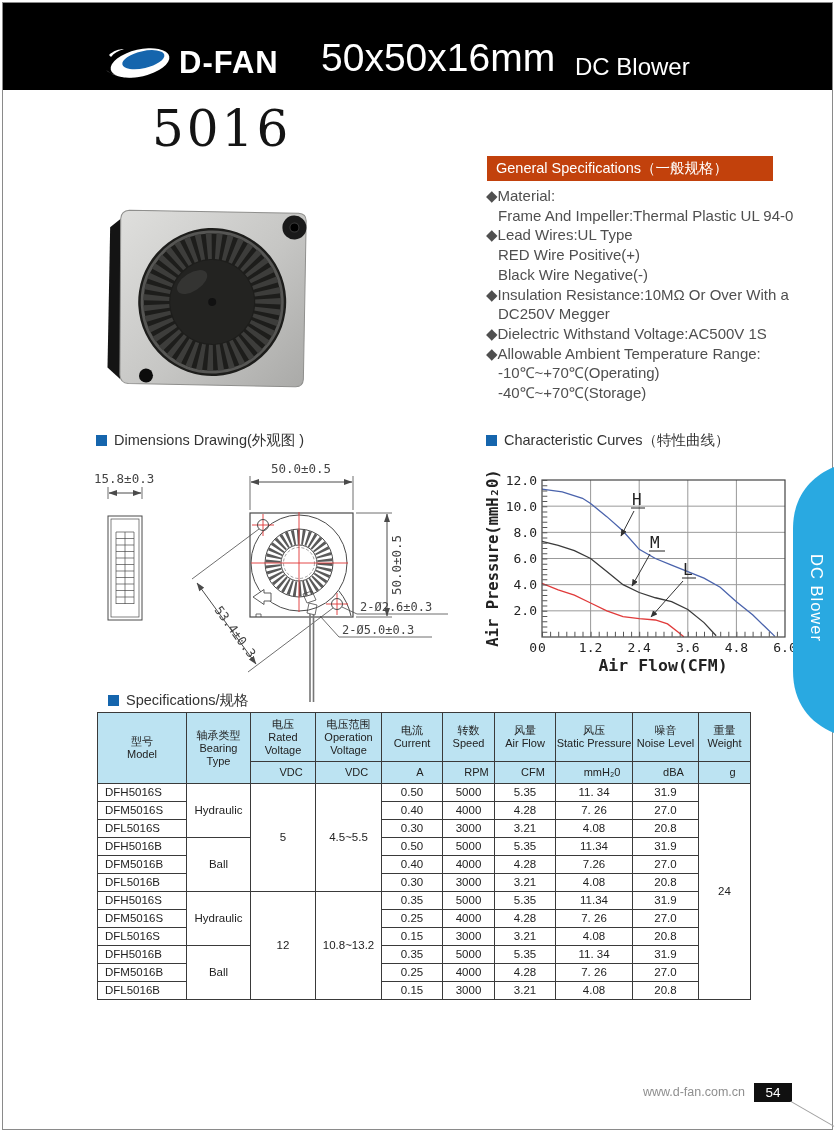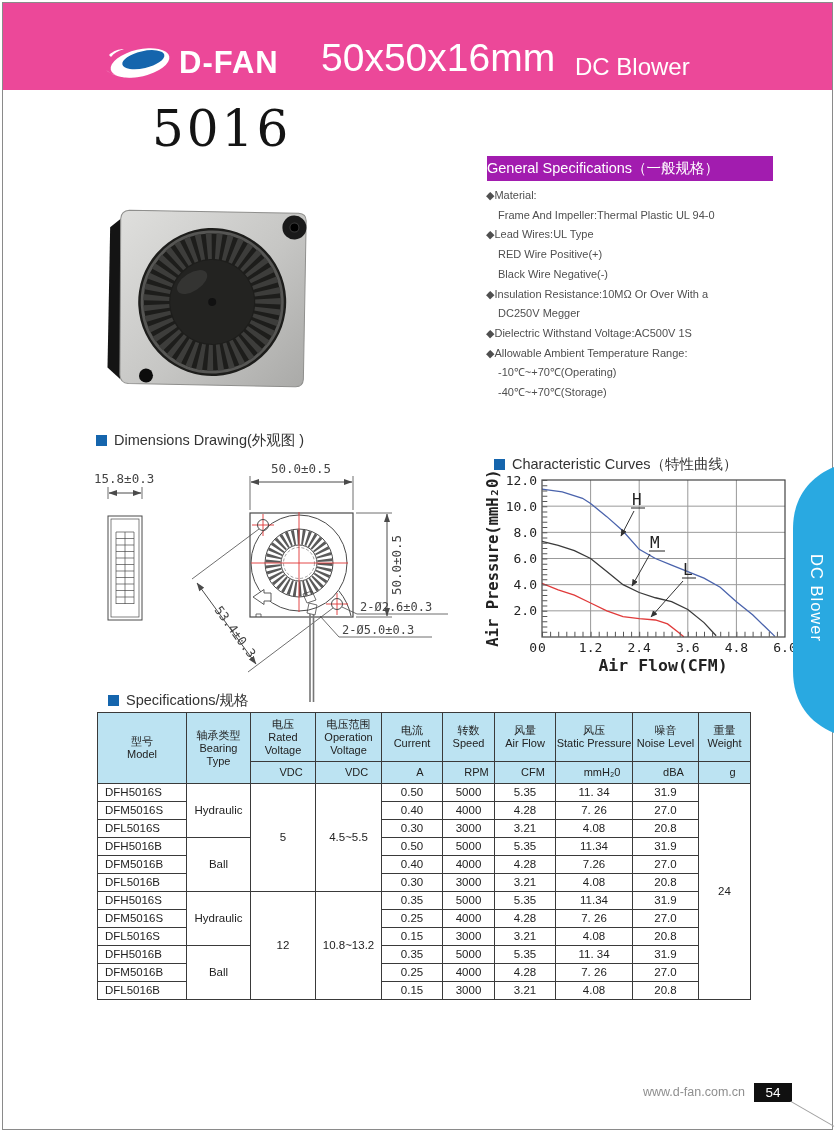--- a/index.html
+++ b/index.html
@@ -1,40 +1,40 @@
 <!DOCTYPE html>
 <html><head>
 <meta charset="utf-8">
 <style>
   html,body{margin:0;padding:0;background:#e8e8e8;}
   .page{position:relative;width:835px;height:1132px;background:#fff;overflow:hidden;
         font-family:"Liberation Sans",sans-serif;margin:0 auto;}
   .page-border{position:absolute;inset:2px;border:1px solid #8a8a8a;pointer-events:none;}
   
-  .banner{position:absolute;left:3px;top:3px;right:3px;height:87px;background:#ec4899;}
+  .banner{position:absolute;left:3px;top:3px;right:3px;height:87px;background:#000000;}
   .banner .brand{position:absolute;left:176px;top:42px;color:#fff;font-size:31px;font-weight:bold;letter-spacing:1px;}
   .banner .size-text{position:absolute;left:318px;top:33px;color:#fff;font-size:39px;font-weight:400;}
   .banner .type-text{position:absolute;left:572px;top:50px;color:#fff;font-size:24px;}
   .logo{position:absolute;left:100px;top:38px;}
   
   .model-no{position:absolute;left:124px;top:100px;font-family:"DejaVu Serif",serif;
             font-size:50px;color:#141414;letter-spacing:3px;margin-left:28px;}
   .photo{position:absolute;left:90px;top:178px;}
   
-  .gs-bar{position:absolute;left:487px;top:156px;width:286px;height:25px;background:#a21caf;
-          color:#fff;font-size:14.5px;line-height:25px;box-sizing:border-box;}
+  .gs-bar{position:absolute;left:487px;top:156px;width:286px;height:25px;background:#c2410c;
+          color:#fff;font-size:14.5px;line-height:25px;padding-left:9px;box-sizing:border-box;}
   .gs-list{position:absolute;left:486px;top:186px;width:330px;margin:0;padding:0;list-style:none;
-           font-size:11px;color:#4f4f4f;}
+           font-size:15px;color:#4f4f4f;}
   .gs-list li{line-height:19.7px;white-space:nowrap;}
   .gs-list li.i{padding-left:12px;}
   
   .sec-title{position:absolute;font-size:14.5px;color:#333;display:flex;align-items:center;gap:7px;}
   .sec-title .sq{display:inline-block;width:11px;height:11px;background:#1565ad;}
   .dims-title{left:96px;top:431px;}
-  .curves-title{left:486px;top:455px;margin-left:8px;}
+  .curves-title{left:486px;top:431px;}
   .spec-title{left:96px;top:691px;padding-left:12px;}
   .dims-svg{position:absolute;left:90px;top:452px;}
   .chart-svg{position:absolute;left:484px;top:452px;}
   
   .spec-table{position:absolute;left:97px;top:712px;width:653px;border-collapse:collapse;
               font-size:11.5px;color:#222;table-layout:fixed;}
   .spec-table th,.spec-table td{border:1px solid #3a3a3a;text-align:center;padding:0;}
   .spec-table thead th{background:#bce3f2;font-weight:normal;font-size:11px;line-height:13px;}
   .spec-table thead .name-row th{height:48px;}
   .spec-table thead .unit-row th{height:21px;padding-left:16px;}

